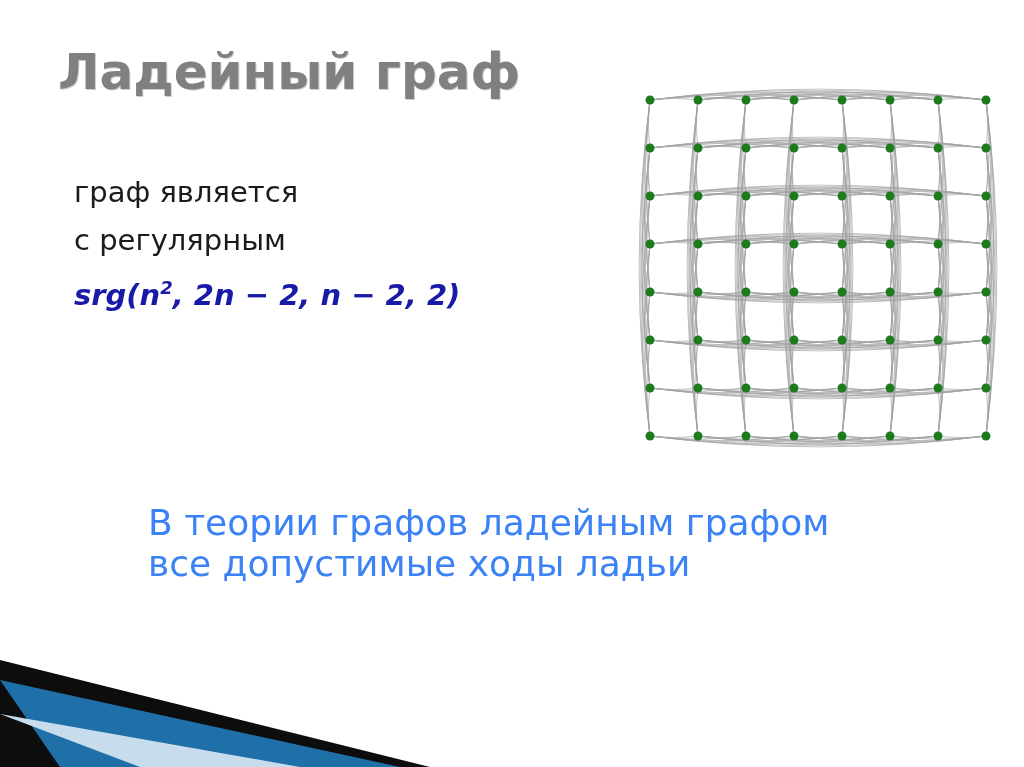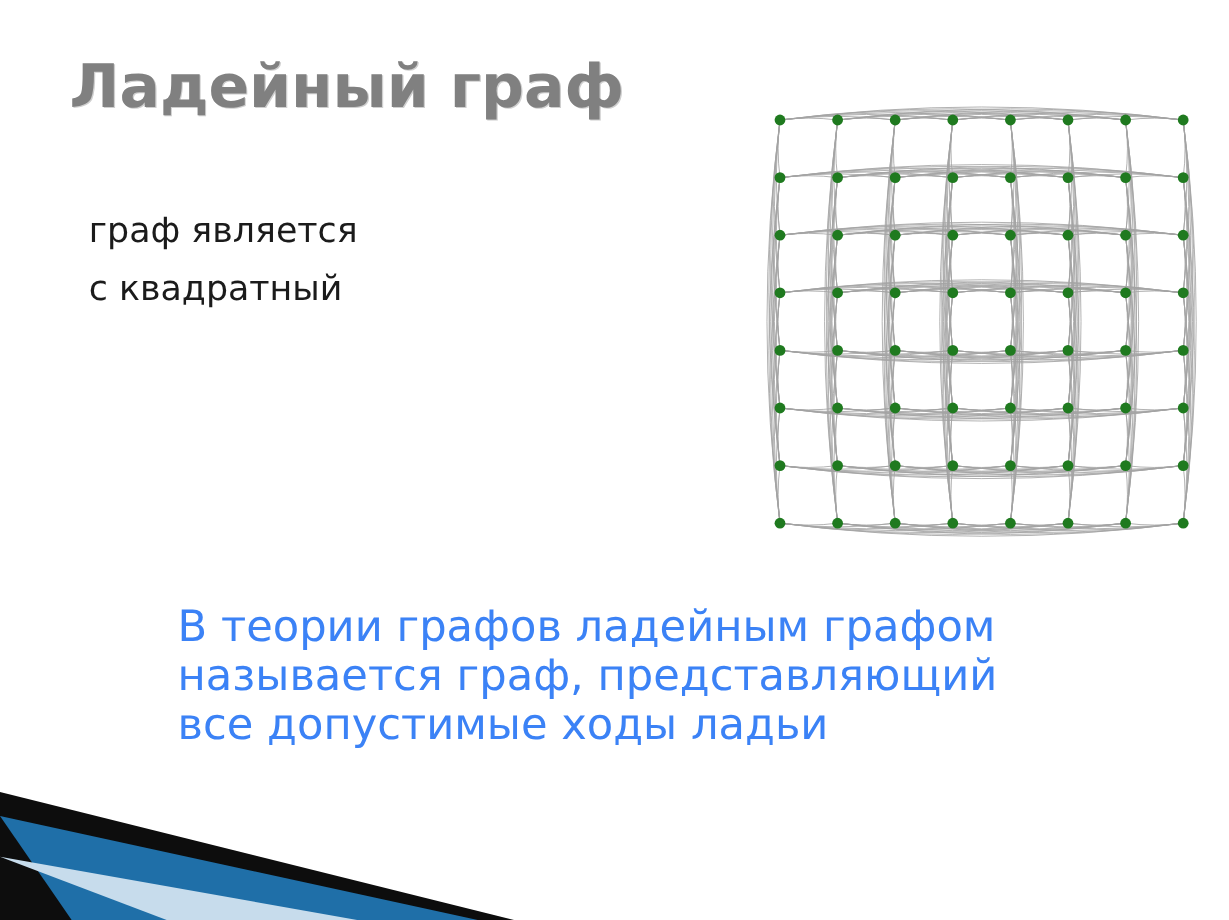--- a/index.html
+++ b/index.html
@@ -92,26 +92,28 @@
 </style>
 </head>
 <body>
 
 <div id="slide">
 
   <div id="title">Ладейный граф</div>
 
   <div id="formula-block">
     <div class="line plain">граф является</div>
-    <div class="line plain">с квадратный</div>
+    <div class="line plain">с регулярным</div>
+    <div class="line">
+      <span class="blue">srg(n</span><sup class="small blue">2</sup><span class="blue">, 2n − 2, n − 2, 2)</span>
+    </div>
   </div>
 
   <div id="description">
     <div class="line">В теории графов  ладейным графом</div>
-    <div class="line">называется граф, представляющий</div>
     <div class="line">все допустимые ходы ладьи</div>
   </div>
 
   <div id="figure">
     <svg id="rook-svg" width="380" height="380" viewBox="0 0 380 380">
         <g fill="none" stroke="#9a9a9a" stroke-width="0.7" opacity="0.9">
           <path d="M 22.00 22.00 Q 46.00 18.90 70.00 22.00"></path>
           <path d="M 22.00 22.00 Q 70.00 15.80 118.00 22.00"></path>
           <path d="M 22.00 22.00 Q 94.00 12.70 166.00 22.00"></path>
           <path d="M 22.00 22.00 Q 118.00 9.60 214.00 22.00"></path>

